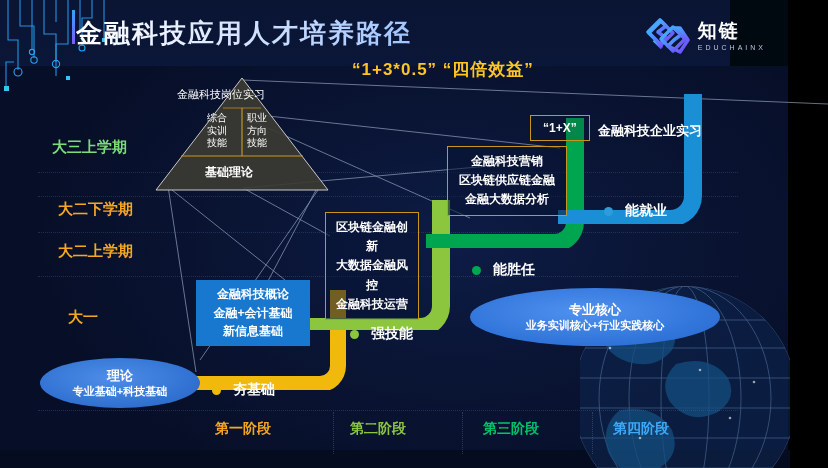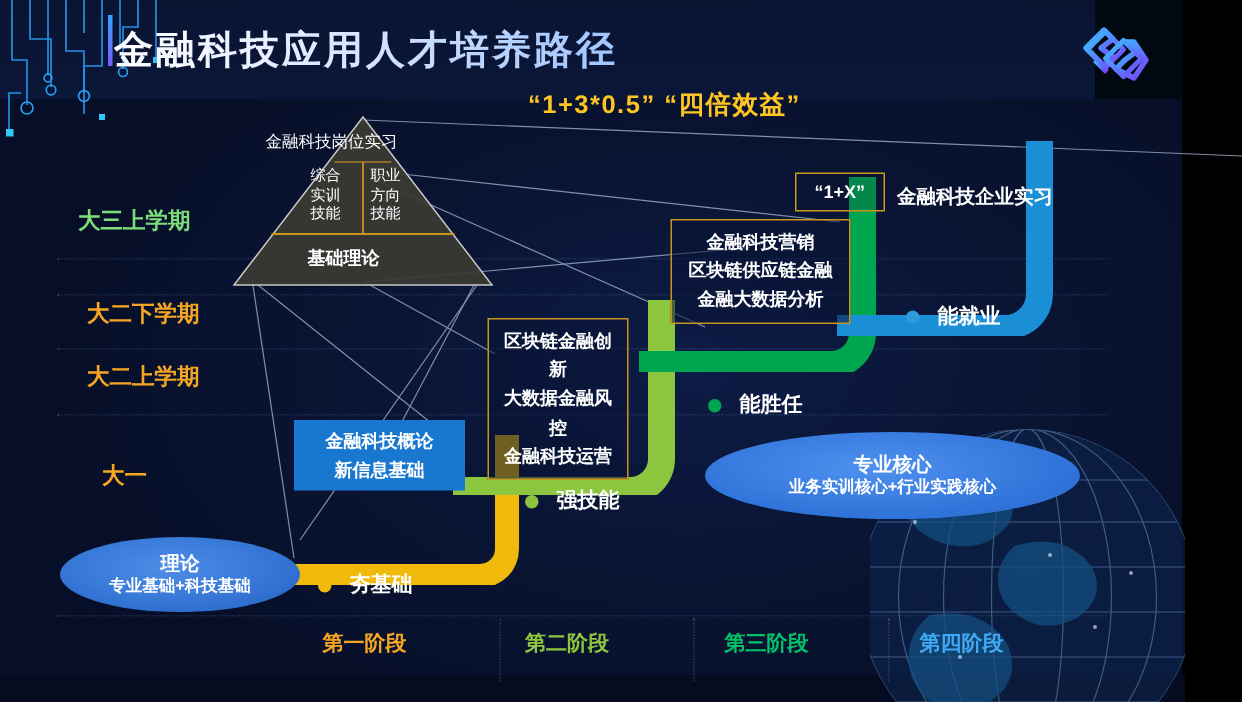--- a/index.html
+++ b/index.html
@@ -210,20 +210,24 @@
       <g fill="none" stroke="url(#lg)" stroke-width="3.6" stroke-linejoin="round">
         <path d="M16 6 L4 18 L16 30 L22 24 L14 18 L22 12 Z"></path>
         <path d="M30 14 L38 20 L30 26 L24 32 L36 38 L44 26 L36 14 Z"></path>
         <path d="M18 34 L10 26"></path>
       </g>
       <g fill="none" stroke="url(#lg)" stroke-width="3.4" stroke-linejoin="round">
         <path d="M17 7 L5 19 L17 31 L29 19 Z"></path>
         <path d="M29 13 L41 25 L29 37 L17 25 Z"></path>
       </g>
     </svg>
+    <div class="logo-text">
+      <div class="logo-cn">知链</div>
+      <div class="logo-en">EDUCHAINX</div>
+    </div>
   </div>
 
   <svg class="lines">
     <g stroke="#a9b9d6" stroke-width="0.8" fill="none" opacity="0.75">
       <line x1="242" y1="80" x2="828" y2="104"></line>
       <line x1="250" y1="114" x2="560" y2="148"></line>
       <line x1="250" y1="120" x2="470" y2="218"></line>
       <line x1="243" y1="188" x2="330" y2="236"></line>
       <line x1="243" y1="188" x2="500" y2="165"></line>
       <line x1="168" y1="186" x2="196" y2="372"></line>
@@ -263,20 +267,21 @@
   <svg class="step" style="left:420px;top:118px;width:200px;height:130px" viewBox="0 0 200 130">
     <path d="M6 116 h128 a12 12 0 0 0 12 -12 V0 h18 V104 a30 30 0 0 1 -30 30 H6 Z" fill="#00a550"></path>
   </svg>
 
   <svg class="step" style="left:552px;top:94px;width:160px;height:130px" viewBox="0 0 160 130">
     <path d="M6 116 h112 a14 14 0 0 0 14 -14 V0 h18 V102 a30 30 0 0 1 -30 30 H6 Z" fill="#1b8fd6"></path>
   </svg>
 
   <div class="box box-blue" style="left:196px;top:280px;width:114px">
     <div>金融科技概论</div>
+    <div>金融+会计基础</div>
     <div>新信息基础</div>
   </div>
 
   <div class="box box-outline" style="left:325px;top:212px;width:94px">
     <div>区块链金融创新</div>
     <div>大数据金融风控</div>
     <div>金融科技运营</div>
   </div>
 
   <div class="box box-outline" style="left:447px;top:146px;width:120px">

